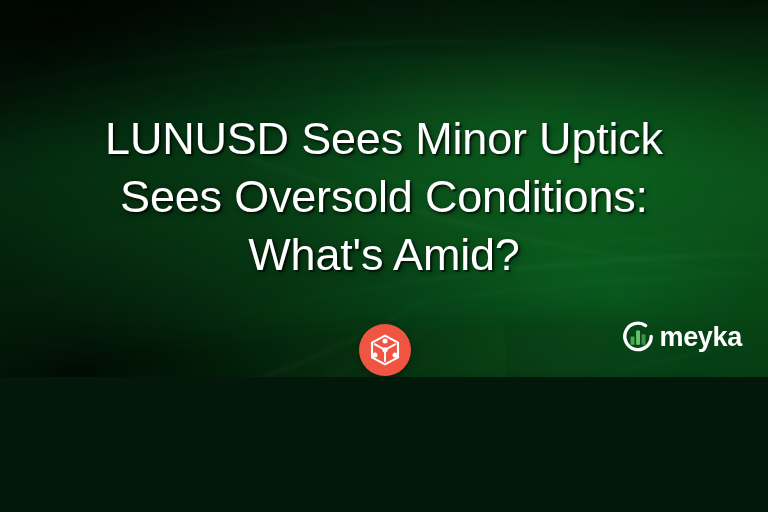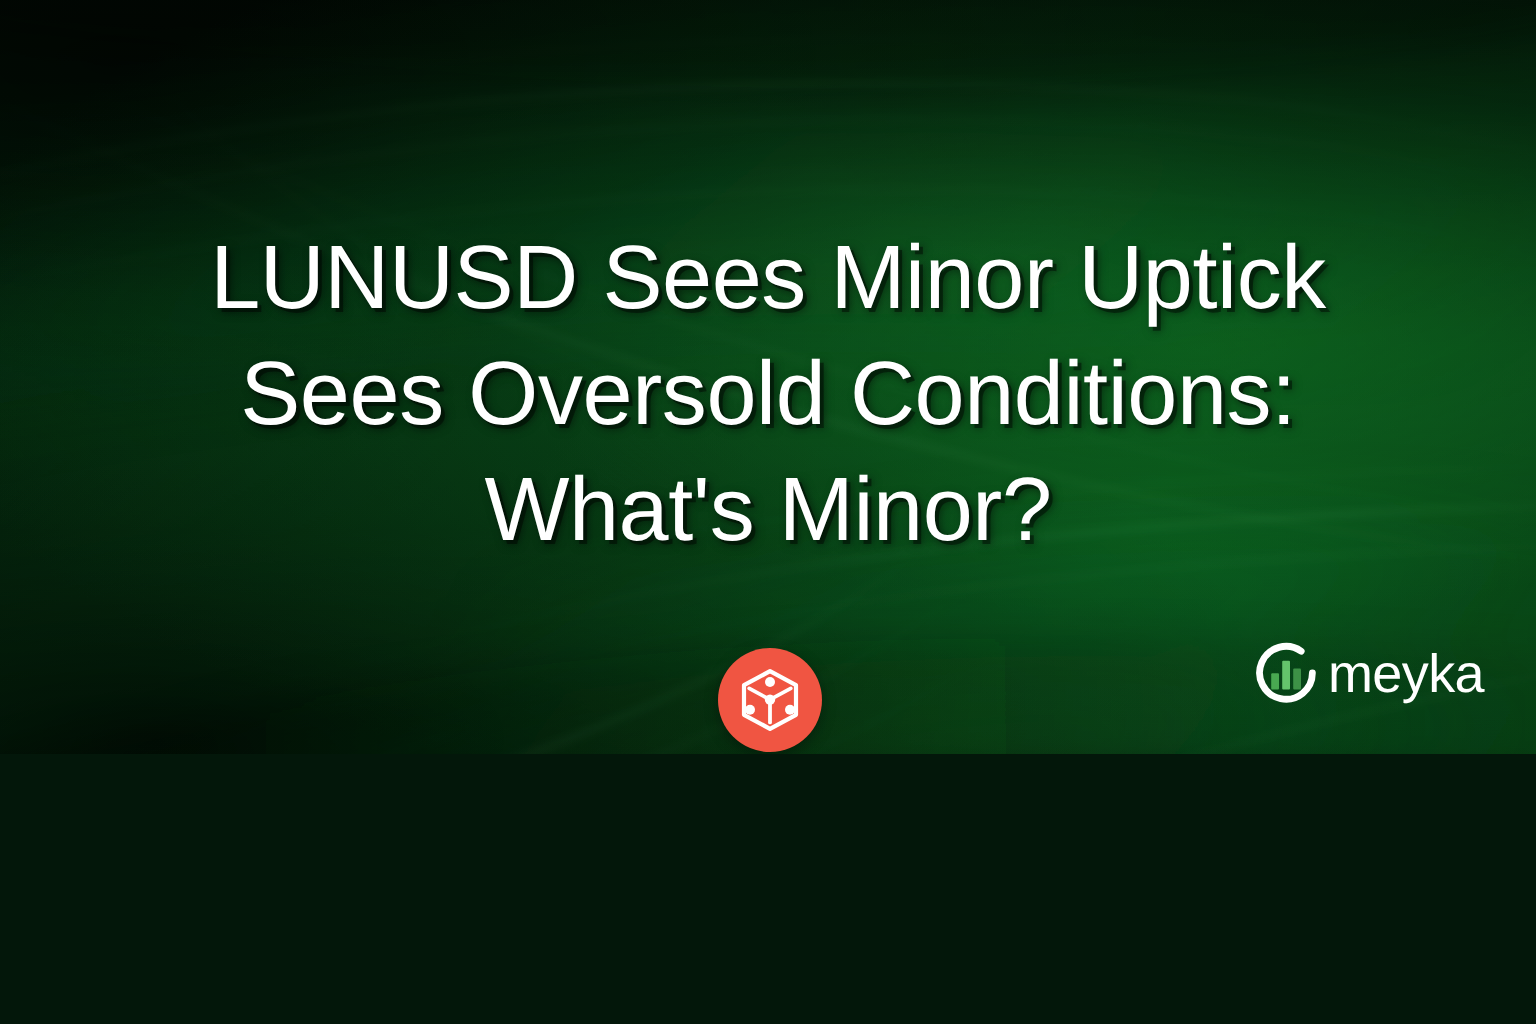--- a/index.html
+++ b/index.html
@@ -101,21 +101,21 @@
     align-items: center;
     gap: 3px;
     z-index: 7;
   }
 
   #brand-mark { display: block; }
 
   #brand-wordmark {
     color: #ffffff;
     font-family: "Liberation Sans", sans-serif;
-    font-weight: 400;
+    font-weight: 700;
     font-size: 27px;
     line-height: 27px;
     letter-spacing: -0.3px;
   }
 </style>
 </head>
 <body>
 
 <div id="banner">
 
@@ -229,21 +229,21 @@
     </g>
 
     <rect x="0" y="0" width="768" height="512" fill="url(#vertShade)"></rect>
   </svg>
 
   <div class="bg-vignette"></div>
 
   <div id="headline">
     <span class="line">LUNUSD Sees Minor Uptick</span>
     <span class="line">Sees Oversold Conditions:</span>
-    <span class="line">What's Minor?</span>
+    <span class="line">What's Amid?</span>
   </div>
 
   <div id="cube-badge" style="background:#f05542;">
     <svg width="30" height="32" viewBox="0 0 30 32" aria-hidden="true">
 
       <path d="M15 1.6 L28 8.6 L28 23.4 L15 30.4 L2 23.4 L2 8.6 Z" fill="none" stroke="#ffffff" stroke-width="2.1" stroke-linejoin="round"></path>
 
       <path d="M15 15.8 L15 27.2" fill="none" stroke="#ffffff" stroke-width="1.9" stroke-linecap="round"></path>
       <path d="M15 15.8 L4.6 10.2" fill="none" stroke="#ffffff" stroke-width="1.9" stroke-linecap="round"></path>
       <path d="M15 15.8 L25.4 10.2" fill="none" stroke="#ffffff" stroke-width="1.9" stroke-linecap="round"></path>

